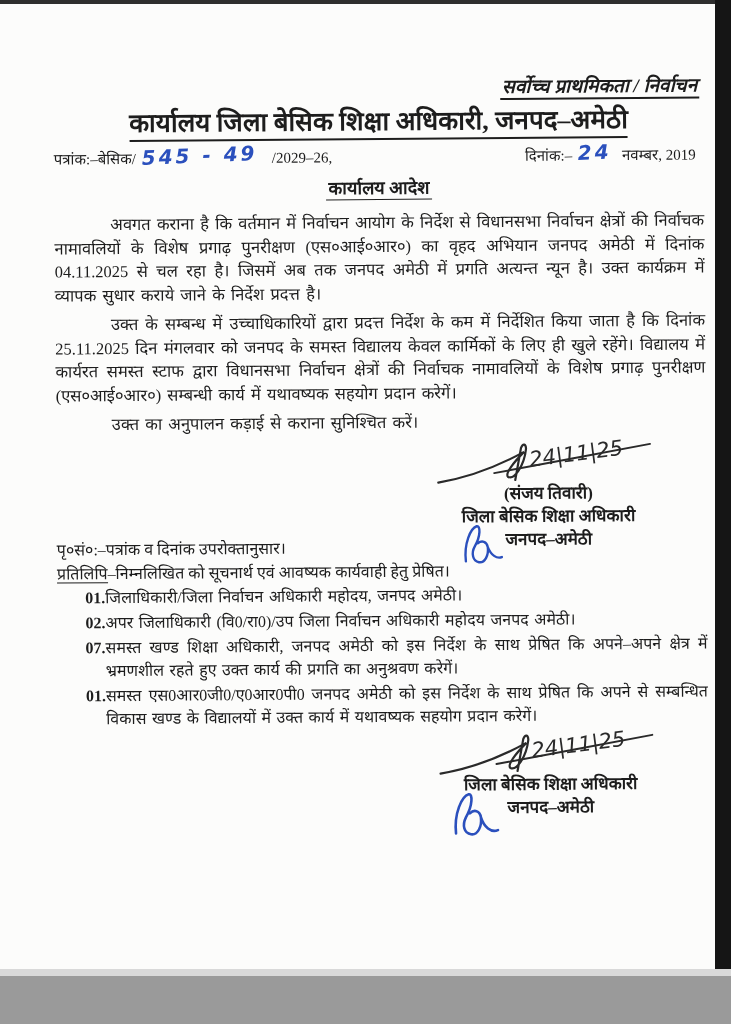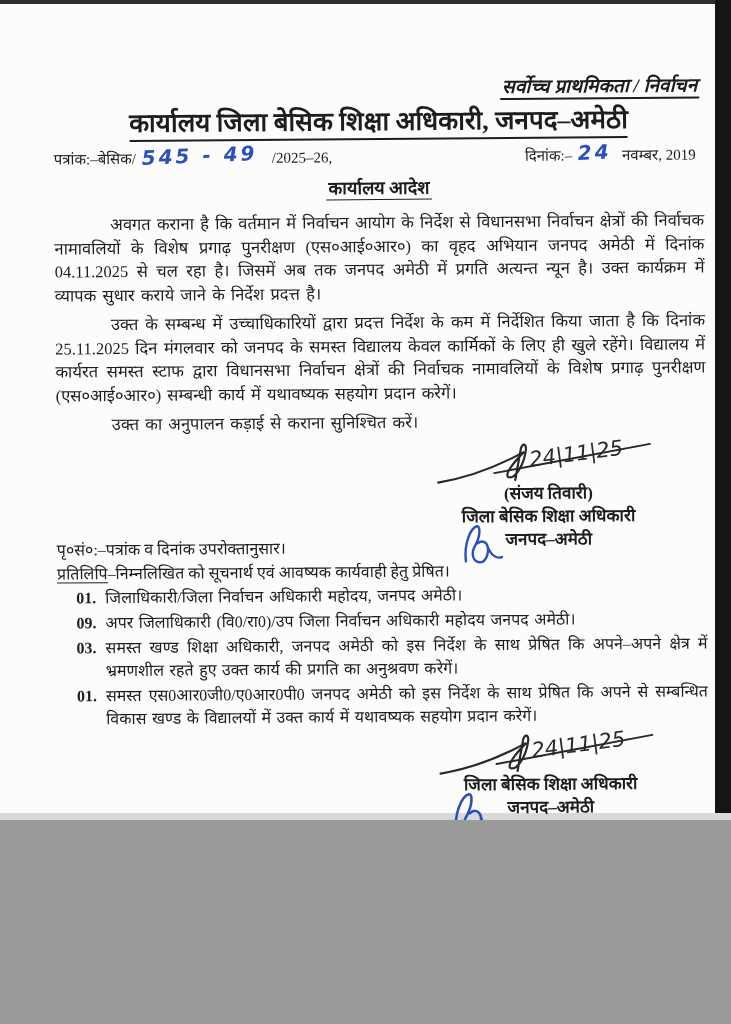--- a/index.html
+++ b/index.html
@@ -1,20 +1,20 @@
 <!DOCTYPE html>
 <html><head>
 <meta charset="utf-8">
 <style>
   * { margin: 0; padding: 0; box-sizing: border-box; }
   html, body { width: 731px; height: 1024px; background: #9a9a9a; }
   body { font-family: "Liberation Serif", "DejaVu Serif", serif; }
 
   .scan {
-    position: relative; width: 731px; height: 820px;
+    position: relative; width: 731px; height: 976px;
     background: #fcfcfb; overflow: hidden;
   }
   .edge-top {
     position: absolute; top: 0; left: 0; width: 731px; height: 4px;
     background: #2e2e2e;
   }
   .edge-right {
     position: absolute; top: 0; right: 0; width: 16px; height: 1017px;
     background: #151515;
   }
@@ -82,21 +82,21 @@
   }
   .paraph-svg { position: absolute; left: 52px; top: -5px; }
   .sig-block.second .paraph-svg { left: 40px; }
 
   .ps-line { font-size: 16px; margin-top: -16px; }
   .copy-line { font-size: 16px; margin-top: 2px; }
   .copy-label { font-weight: 400; border-bottom: 1.6px solid #1d1d1d; }
 
   .copy-items { margin-top: 2px; }
   .copy-item { display: flex; font-size: 16px; line-height: 23px; margin-top: 2px; }
-  .copy-item .num { font-weight: 700; min-width: 34px; text-align: right; padding-right: 9px; margin-left: 14px; }
+  .copy-item .num { font-weight: 700; min-width: 34px; text-align: right; margin-left: 14px; }
   .copy-item .txt { flex: 1; text-align: justify; word-spacing: 1.5px; }
 </style>
 </head>
 <body>
 
 <div class="scan">
   <div class="edge-top"></div>
   <div class="edge-right"></div>
   <div class="edge-bottom"></div>
 
@@ -107,21 +107,21 @@
     </div>
 
     <div class="office-title">
       <span class="office-title-inner">कार्यालय जिला बेसिक शिक्षा अधिकारी, जनपद–अमेठी</span>
     </div>
 
     <div class="ref-row">
       <span class="ref-left">
         <span>पत्रांक:–बेसिक/</span>
         <span class="hand-blue">545 - 49</span>
-        <span>/2025–26,</span>
+        <span>/2029–26,</span>
       </span>
       <span class="ref-right">
         <span>दिनांक:–</span>
         <span class="hand-blue">24</span>
         <span>नवम्बर, 2019</span>
       </span>
     </div>
 
     <div class="order-heading">
       <span class="order-heading-inner">कार्यालय आदेश</span>
@@ -152,25 +152,25 @@
     <div class="copy-line">
       <span class="copy-label">प्रतिलिपि</span><span>–निम्नलिखित को सूचनार्थ एवं आवष्यक कार्यवाही हेतु प्रेषित।</span>
     </div>
 
     <div class="copy-items">
       <div class="copy-item">
         <span class="num">01.</span>
         <span class="txt">जिलाधिकारी/जिला निर्वाचन अधिकारी महोदय, जनपद अमेठी।</span>
       </div>
       <div class="copy-item">
-        <span class="num">09.</span>
+        <span class="num">02.</span>
         <span class="txt">अपर जिलाधिकारी (वि0/रा0)/उप जिला निर्वाचन अधिकारी महोदय जनपद अमेठी।</span>
       </div>
       <div class="copy-item">
-        <span class="num">03.</span>
+        <span class="num">07.</span>
         <span class="txt">समस्त खण्ड शिक्षा अधिकारी, जनपद अमेठी को इस निर्देश के साथ प्रेषित कि अपने–अपने क्षेत्र में भ्रमणशील रहते हुए उक्त कार्य की प्रगति का अनुश्रवण करेगें।</span>
       </div>
       <div class="copy-item">
         <span class="num">01.</span>
         <span class="txt">समस्त एस0आर0जी0/ए0आर0पी0 जनपद अमेठी को इस निर्देश के साथ प्रेषित कि अपने से सम्बन्धित विकास खण्ड के विद्यालयों में उक्त कार्य में यथावष्यक सहयोग प्रदान करेगें।</span>
       </div>
     </div>
 
     <div class="sig-block second">
       <svg class="sig-scribble" width="225" height="50" viewBox="0 0 225 50">

